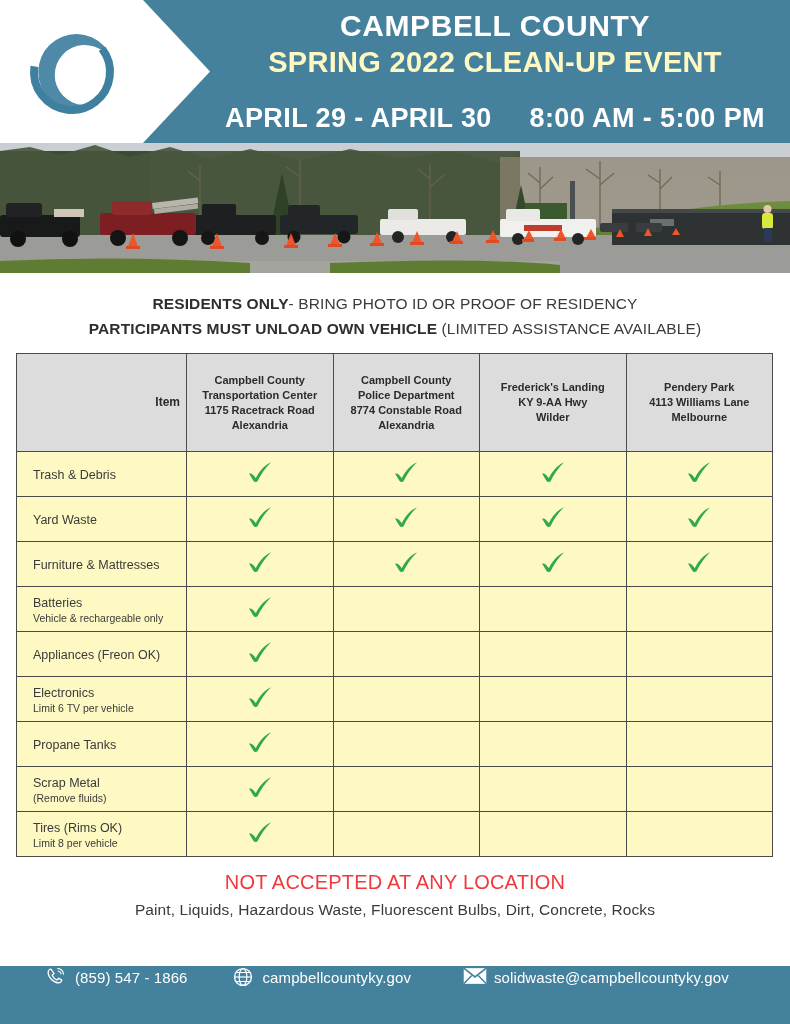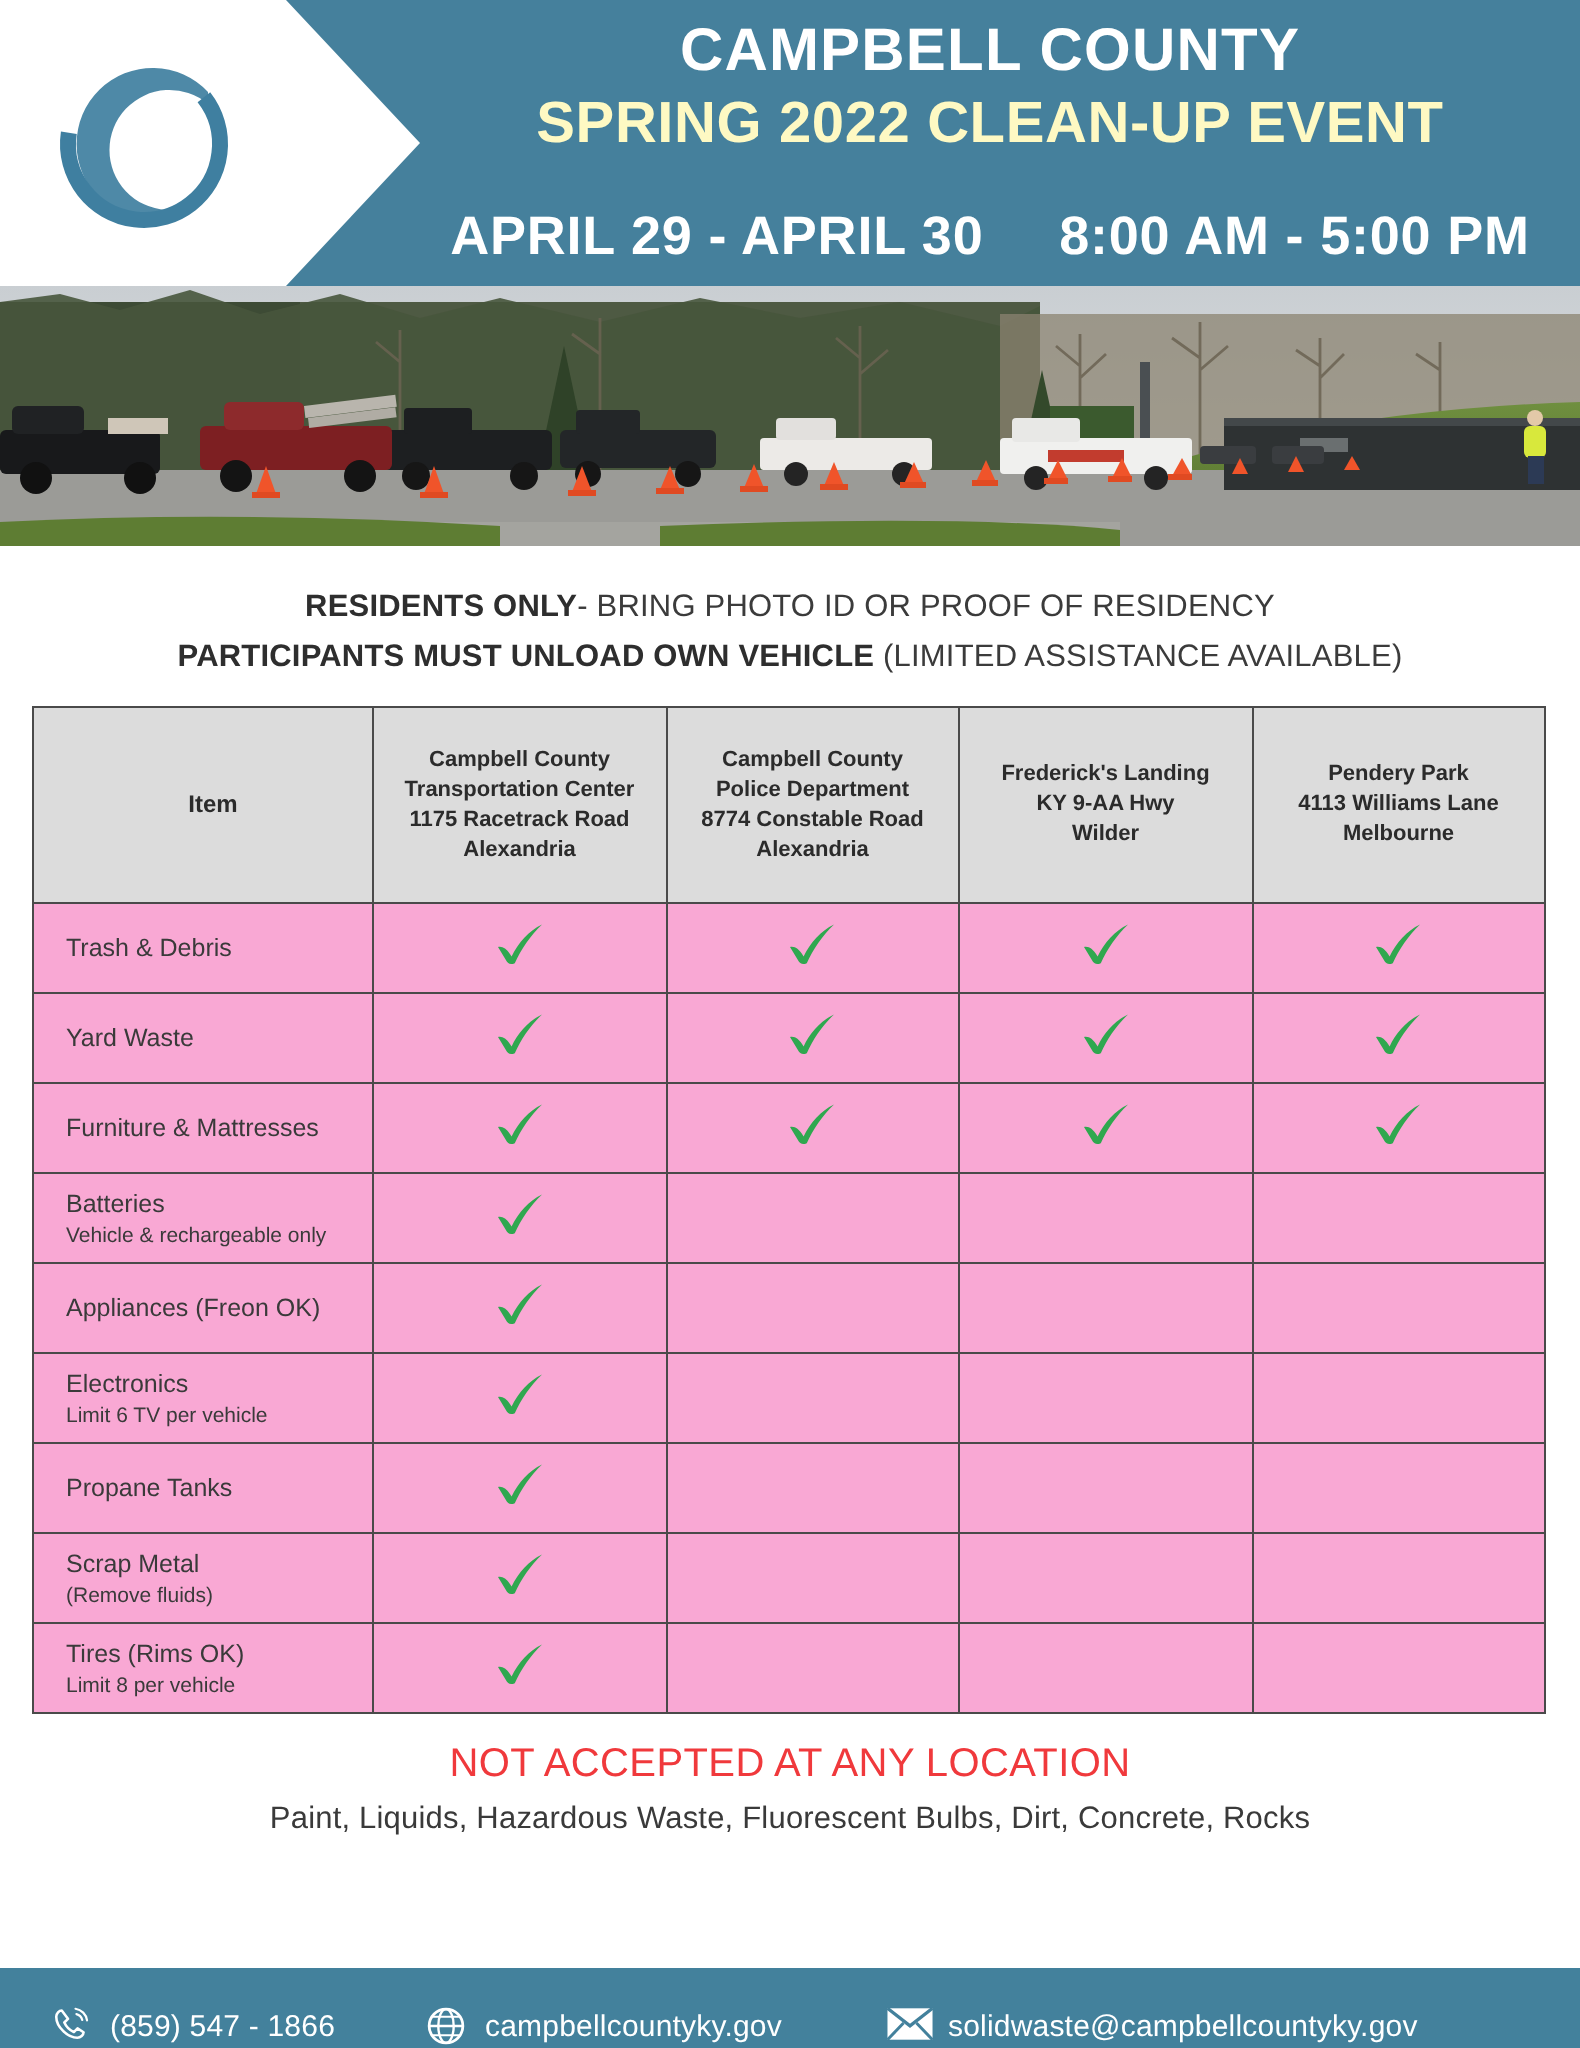--- a/index.html
+++ b/index.html
@@ -121,32 +121,32 @@
     height: 98px;
     vertical-align: middle;
     font-size: 11px;
     font-weight: bold;
     color: #2b2b2b;
     line-height: 15px;
     padding: 4px 6px;
     text-align: center;
   }
   table.matrix thead th.item-head {
-    text-align: center;
+    text-align: right;
     padding-left: 16px;
     font-size: 12px;
   }
   .col-item  { width: 170px; }
   .col-loc   { width: 146.5px; }
 
   table.matrix tbody td {
     height: 45px;
     vertical-align: middle;
     text-align: center;
-    background: #f9a8d4;
+    background: #fef9c3;
   }
   table.matrix tbody td.item-cell {
     text-align: left;
     padding-left: 16px;
     padding-right: 6px;
   }
   .item-name {
     font-size: 12.5px;
     color: #3a3a3a;
     line-height: 16px;
@@ -182,26 +182,26 @@
     margin-top: 4px;
     letter-spacing: 0.1px;
   }
 
   
   .footer {
     position: absolute;
     left: 0;
     bottom: 0;
     width: 790px;
-    height: 40px;
+    height: 58px;
     background: #43819c;
     display: flex;
-    align-items: flex-end;
+    align-items: flex-start;
     justify-content: flex-start;
-    padding-left: 24px;
+    padding-left: 44px;
     box-sizing: border-box;
   }
   .foot-item {
     display: flex;
     align-items: center;
     color: #ffffff;
     font-size: 15px;
     letter-spacing: 0.1px;
   }
   .foot-item .ficon {

